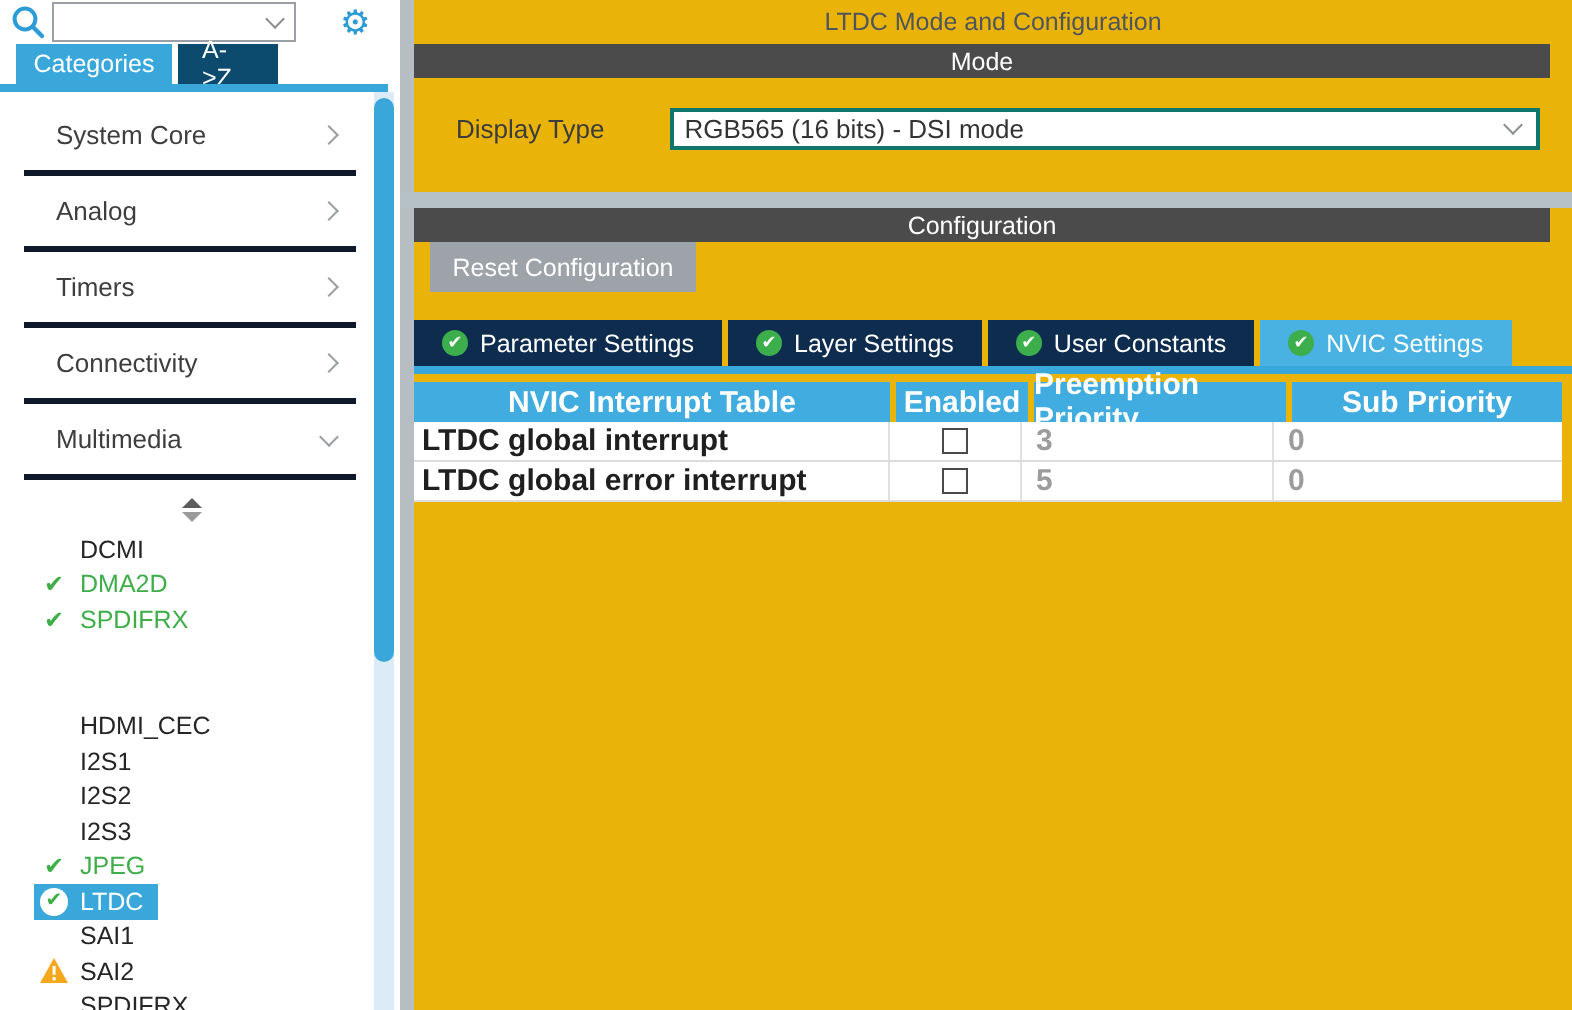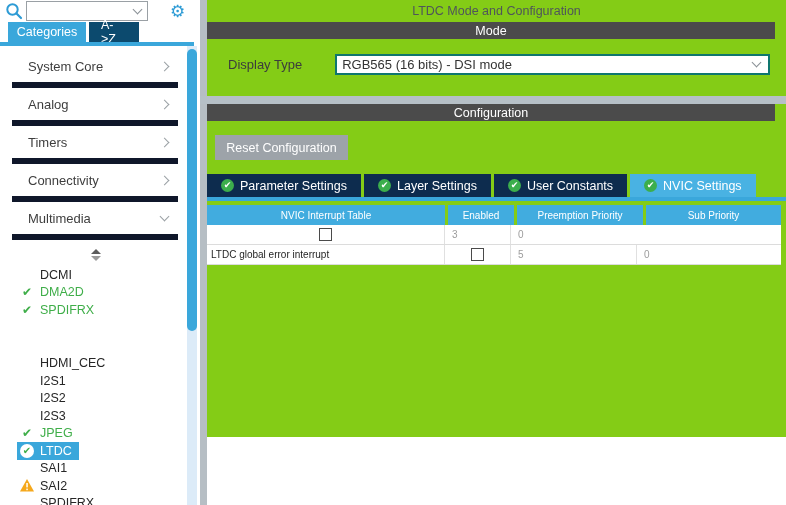--- a/index.html
+++ b/index.html
@@ -18,21 +18,21 @@
   .gear { margin-left:22px; font-size:17px; line-height:17px; color:#2d9bd5; cursor:pointer; }
 
   .side-tabs { position:absolute; left:0; top:22px; width:200px; height:20px; display:flex; }
   .side-tab { height:20px; display:flex; align-items:center; justify-content:center;
     color:#fff; font-size:12.5px; padding:0 12px; cursor:pointer; }
   .side-tab.cat { margin-left:8px; width:78px; background:#3aa7db; }
   .side-tab.az  { margin-left:3px; width:50px; background:#0c4a6e; }
   .side-tabs-underline { position:absolute; left:0; top:42px; width:194px; height:4px; background:#3aa7db; }
 
   .cat-list { position:absolute; left:12px; top:50px; width:166px; }
-  .cat-item { height:38px; border-bottom:6px solid #0f172a; display:flex; align-items:center;
+  .cat-item { height:38px; border-bottom:3px solid #0f172a; display:flex; align-items:center;
     justify-content:space-between; padding:0 10px 0 16px; cursor:pointer; }
   .cat-label { font-size:13px; color:#3e3e3e; }
   .chev-right { width:7px; height:7px; border-right:1.6px solid #9aa0a4; border-bottom:1.6px solid #9aa0a4;
     transform:rotate(-45deg); }
   .chev-down { width:7px; height:7px; border-right:1.6px solid #9aa0a4; border-bottom:1.6px solid #9aa0a4;
     transform:rotate(45deg); margin-top:-3px; }
 
   .sort-handle { position:absolute; left:90px; top:249px; width:12px; height:13px; cursor:pointer; }
   .tri-up { width:0; height:0; border-left:5px solid transparent; border-right:5px solid transparent;
     border-bottom:5px solid #5c5c5c; margin:0 auto 2px auto; }
@@ -51,43 +51,43 @@
   .periph.selected .p-label { color:#fff; }
   .circle-check { width:14px; height:14px; border-radius:50%; background:#fff; color:#3fae49;
     font-size:10px; line-height:14px; text-align:center; }
 
   .v-scrollbar { position:absolute; left:187px; top:46px; width:10px; height:459px; background:#dcebf8; }
   .v-thumb { position:absolute; left:0; top:3px; width:10px; height:282px; background:#3aa7db; border-radius:5px; cursor:grab; }
 
   .splitter { position:absolute; left:200px; top:0; width:7px; height:505px; background:#b6bec4; cursor:col-resize; }
 
   
-  .main { position:absolute; left:207px; top:0; width:579px; height:437px; background:#84cc16; }
+  .main { position:absolute; left:207px; top:0; width:579px; height:505px; background:#eab308; }
   .main-title { height:22px; display:flex; align-items:center; justify-content:center;
     font-size:12.5px; color:#4f555a; }
   .dark-bar { height:17px; margin-right:11px; background:#4b4b4b; color:#fff; font-size:12.5px;
     display:flex; align-items:center; justify-content:center; }
   .mode-body { height:57px; padding:15px 16px 0 21px; display:flex; align-items:flex-start;gap:28px; }
   .dt-label { font-size:13px; color:#3c3c3c; line-height:21px; margin-right:5px; white-space:nowrap; }
   .dt-select { flex:1; height:21px; border:2px solid #0f766e; background:#fff; display:flex;
     align-items:center; padding:0 8px 0 5px; cursor:pointer; }
   .dt-value { flex:1; font-size:13px; color:#333; white-space:nowrap; overflow:hidden; }
   .section-gap { height:8px; background:#b6c0c7; margin-left:-7px; }
-  .config-body { padding-top:14px; }
+  .config-body { }
   .reset-btn { margin-left:8px; width:133px; height:25px; background:#9da3a9; border:none; color:#fff;
     font-size:12.5px; font-family:"Liberation Sans", sans-serif; cursor:pointer; }
   .tab-row { margin-top:14px; display:flex; height:23px; }
   .cfg-tab { display:flex; align-items:center; background:#0d2c4e; color:#fff; font-size:12.5px;
     padding:0 14px; margin-right:3px; cursor:pointer; white-space:nowrap; }
   .cfg-tab.active { background:#49b2e3; }
   .tab-check { width:13px; height:13px; border-radius:50%; background:#3cae4c; color:#fff; font-size:9px;
     line-height:13px; text-align:center; margin-right:6px; flex:0 0 auto; }
   .tab-underline { height:4px; background:#3aa7db; }
 
-  .nvic-table { margin-top:4px; margin-right:5px; font-size:10px; }
+  .nvic-table { margin-top:4px; margin-right:5px; font-size:15px;font-weight:bold; }
   .t-head { display:grid; grid-template-columns:238px 66px 126px 1fr; gap:3px; }
   .t-head > div { background:#41acdf; color:#fff; height:20px; display:flex; align-items:center;
     justify-content:center; }
   .t-row { display:grid; grid-template-columns:238px 66px 126px 1fr;
     border-bottom:1px solid #dcdcdc; height:20px; background:#fff; }
   .t-row > div { display:flex; align-items:center; border-right:1px solid #e0e0e0; height:100%; }
   .t-row > div:last-child { border-right:none; }
   .cell-name { padding-left:4px; color:#1f1f1f; }
   .cell-check { justify-content:center; }
   .checkbox { width:13px; height:13px; border:1px solid #4a4a4a; background:#fff; cursor:pointer; }
@@ -247,20 +247,21 @@
 
       <div class="nvic-table">
         <div class="t-head">
           <div>NVIC Interrupt Table</div>
           <div>Enabled</div>
           <div>Preemption Priority</div>
           <div>Sub Priority</div>
         </div>
 
         <div class="t-row">
+          <div class="cell-name">LTDC global interrupt</div>
           <div class="cell-check">
             <span class="checkbox"></span>
           </div>
           <div class="cell-num">3</div>
           <div class="cell-num">0</div>
         </div>
 
         <div class="t-row">
           <div class="cell-name">LTDC global error interrupt</div>
           <div class="cell-check">

